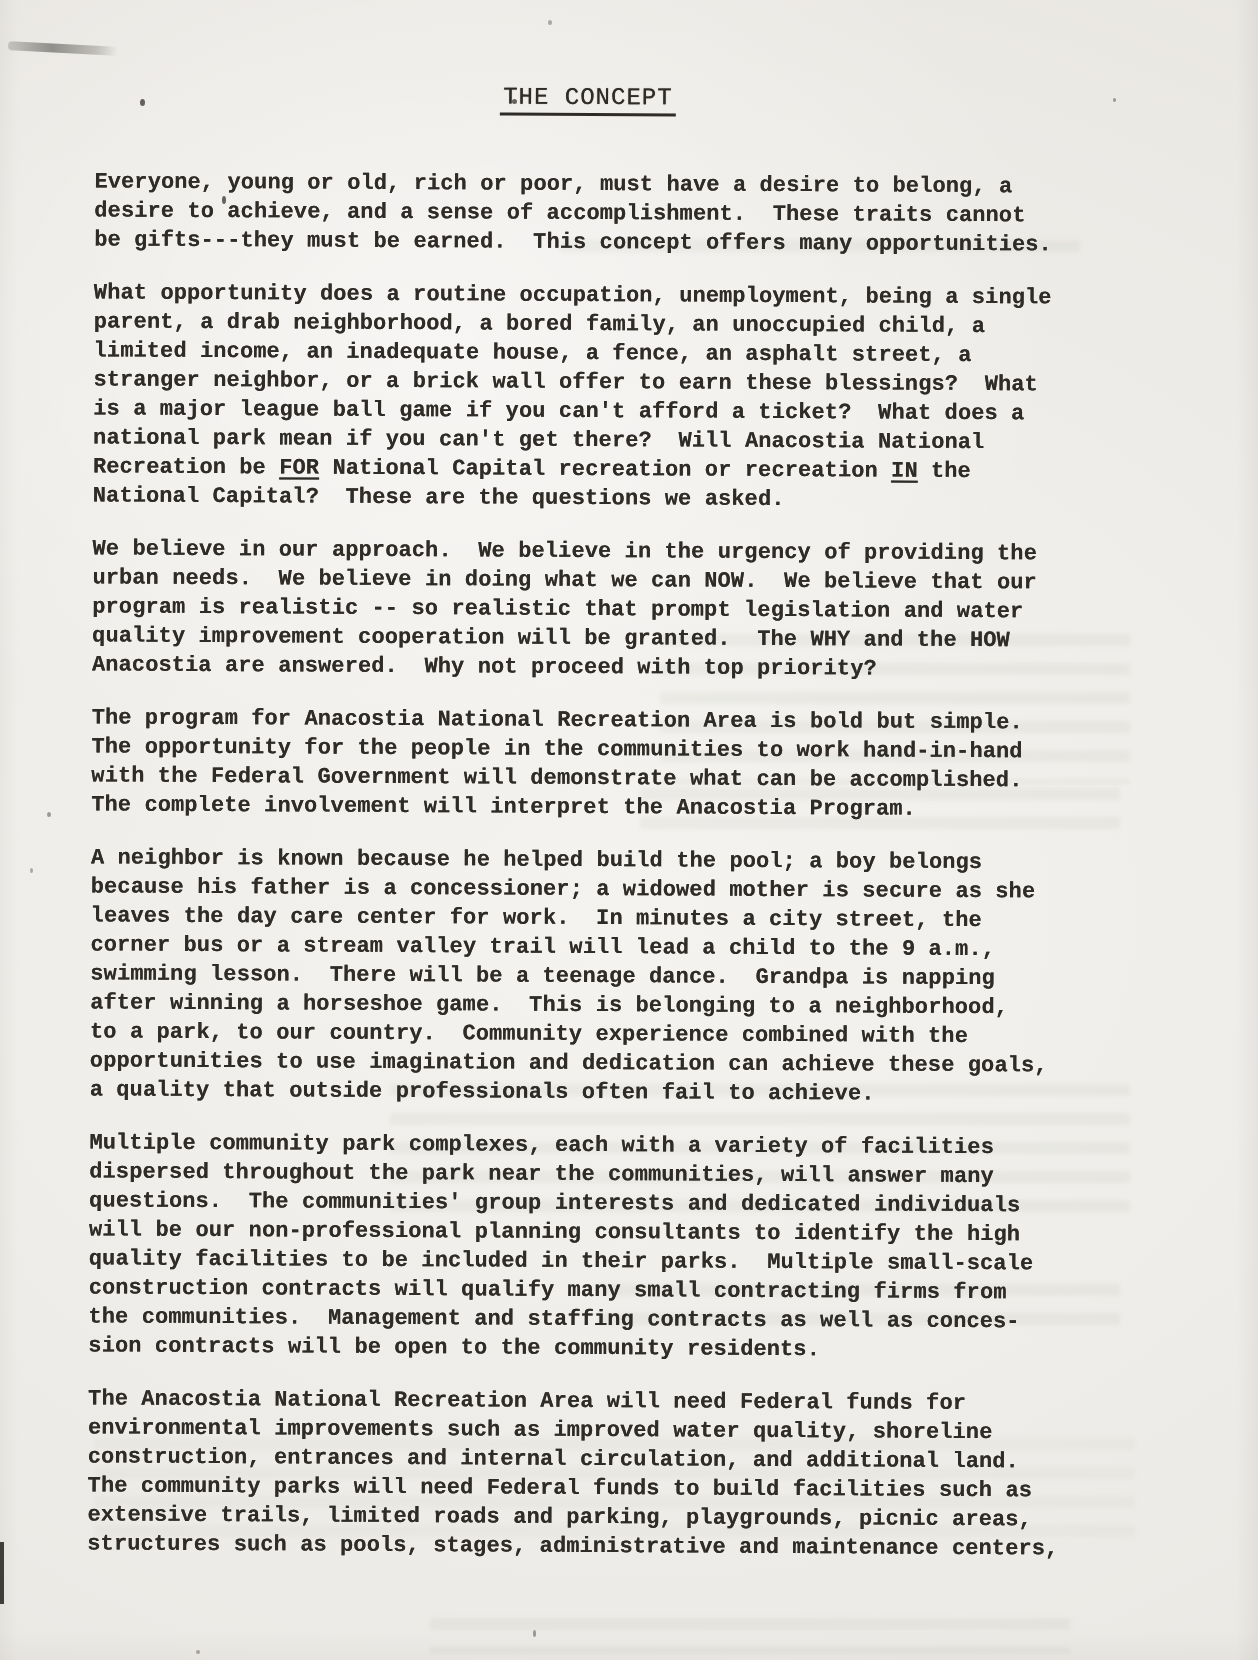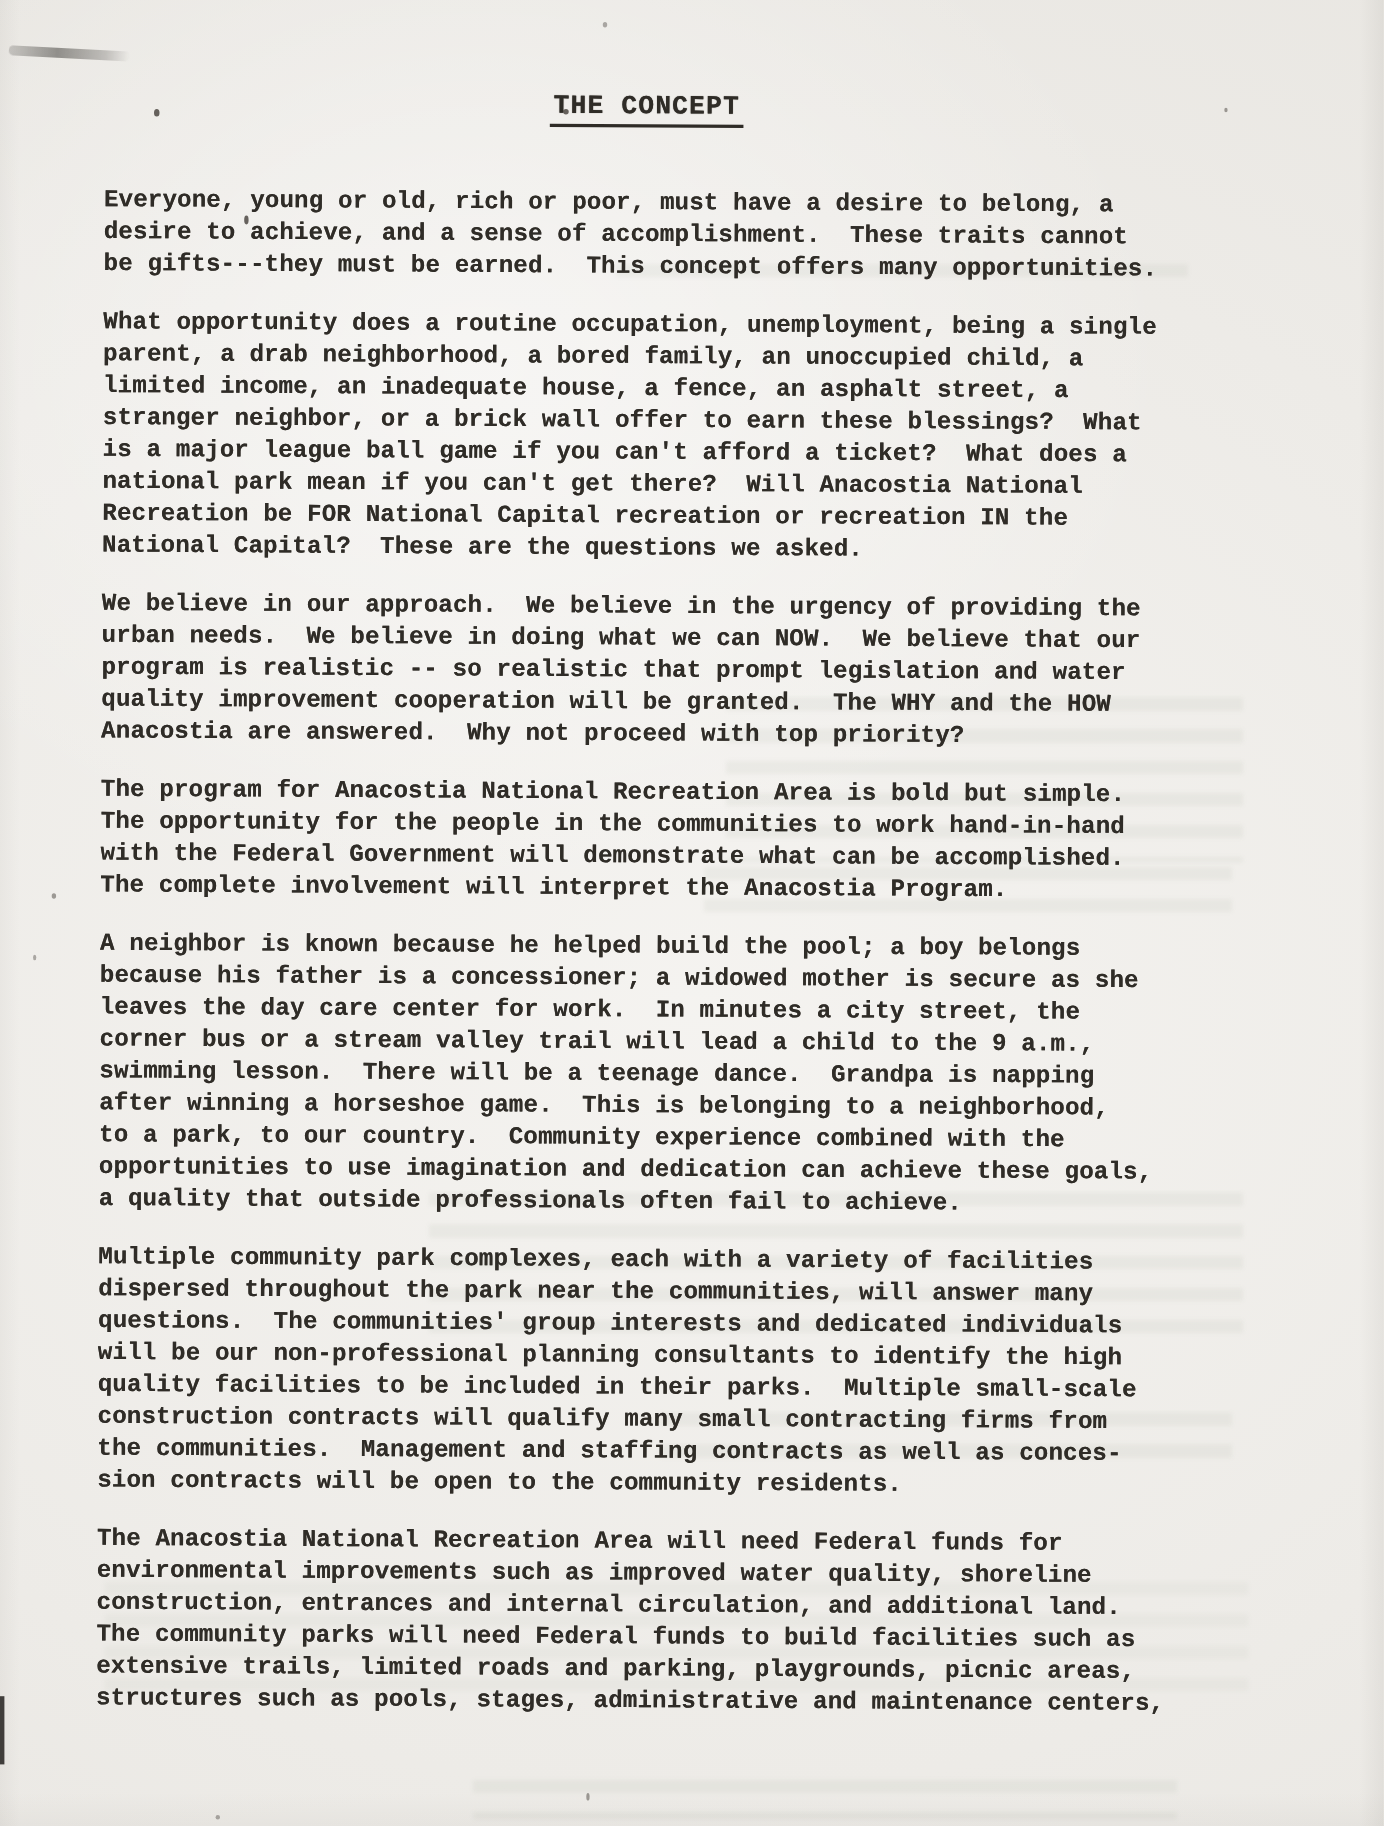--- a/index.html
+++ b/index.html
@@ -34,36 +34,37 @@
     transform-origin: 50% 0;
     color: var(--ink);
   }
   .doc-title-wrap {
     text-align: center;
     margin-bottom: 54px;
   }
   .doc-title {
     display: inline-block;
     font-size: 24px;
-    font-weight: bold;
+    font-weight: normal;
     letter-spacing: 1px;
     border-bottom: 3px solid var(--ink);
     padding: 0 3px 2px 3px;
     text-shadow: 0 0 0.7px rgba(43,39,33,0.9);
   }
   .para {
     font-size: 22px;
     line-height: 29px;
     font-weight: bold;
     white-space: pre-wrap;
     letter-spacing: 0.1px;
     margin-bottom: 24px;
     text-shadow: 0 0 0.6px rgba(43,39,33,0.75);
   }
   .u {
+    text-decoration: underline;
     text-decoration-thickness: 2px;
     text-underline-offset: 4px;
   }
   
   .artifact { position: absolute; pointer-events: none; }
   .streak {
     left: 8px; top: 44px; width: 110px; height: 9px;
     background: linear-gradient(90deg, rgba(90,88,84,0.25), rgba(70,68,64,0.55) 40%, rgba(90,88,84,0.30) 80%, rgba(0,0,0,0));
     transform: rotate(3deg);
     filter: blur(0.6px);

